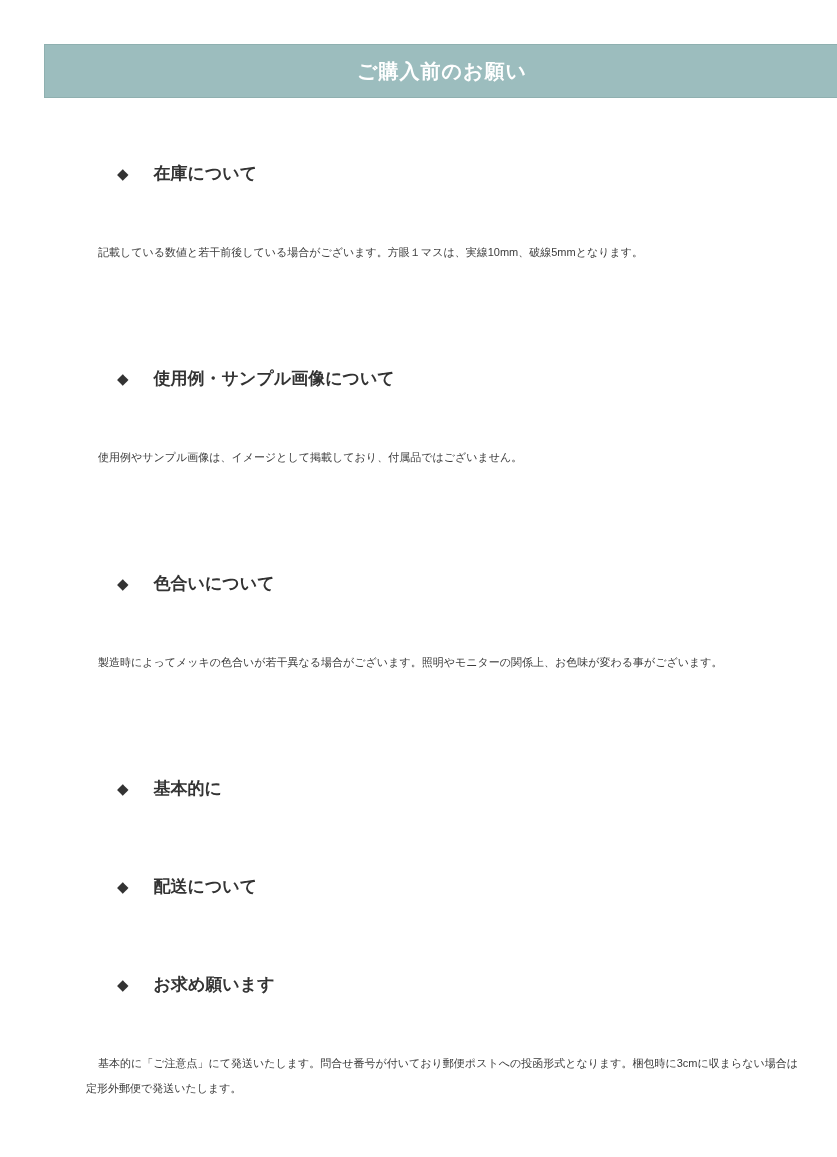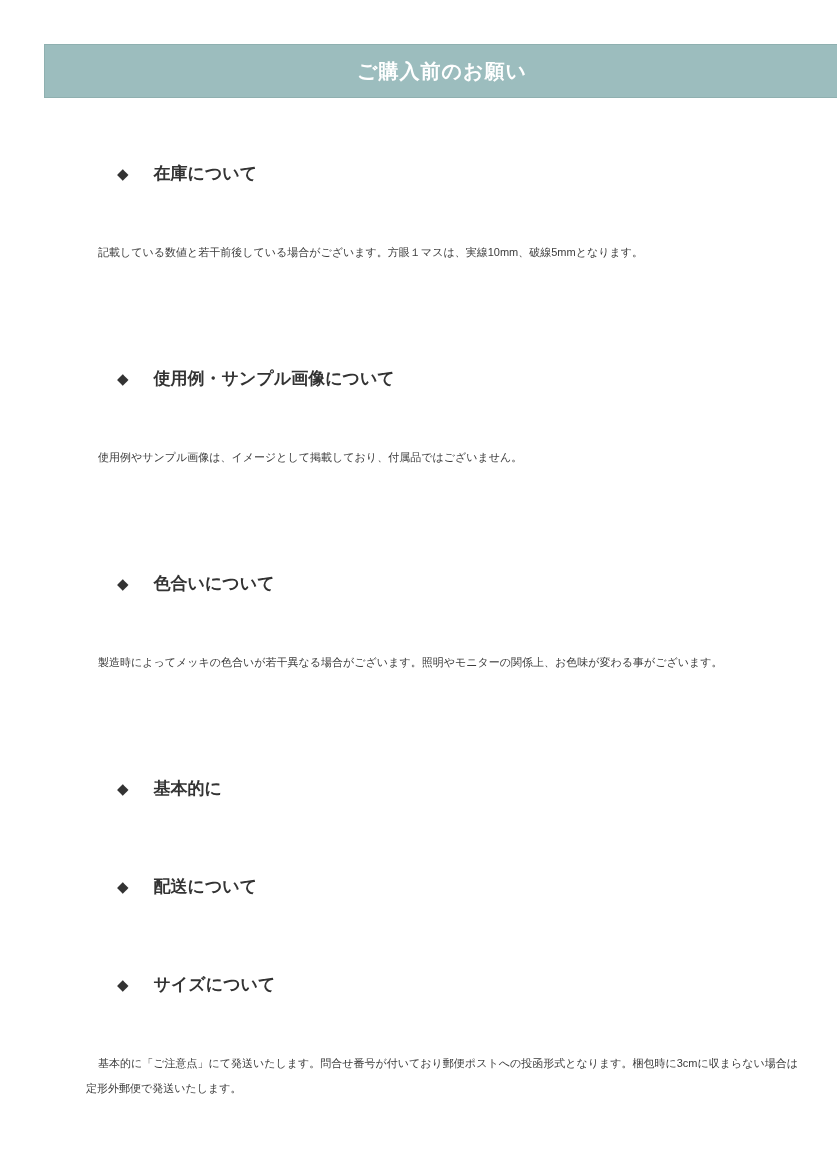--- a/index.html
+++ b/index.html
@@ -86,21 +86,21 @@
 
   <section class="section">
     <h2 class="section-heading"><span class="marker">◆</span><span class="heading-text">基本的に</span></h2>
   </section>
 
   <section class="section">
     <h2 class="section-heading"><span class="marker">◆</span><span class="heading-text">配送について</span></h2>
   </section>
 
   <section class="section">
-    <h2 class="section-heading"><span class="marker">◆</span><span class="heading-text">サイズについて</span></h2>
+    <h2 class="section-heading"><span class="marker">◆</span><span class="heading-text">お求め願います</span></h2>
     <p class="section-body"><span class="line">基本的に「ご注意点」にて発送いたします。問合せ番号が付いており郵便ポストへの投函形式となります。梱包時に3cmに収まらない場合は定形外郵便で発送いたします。</span><br></p>
   </section>
 </div>
 
   <div class="footer-note">
     <div>原則、不良品以外の返品交換は対応しておりません。</div>
   </div>
 
 </div>
 

